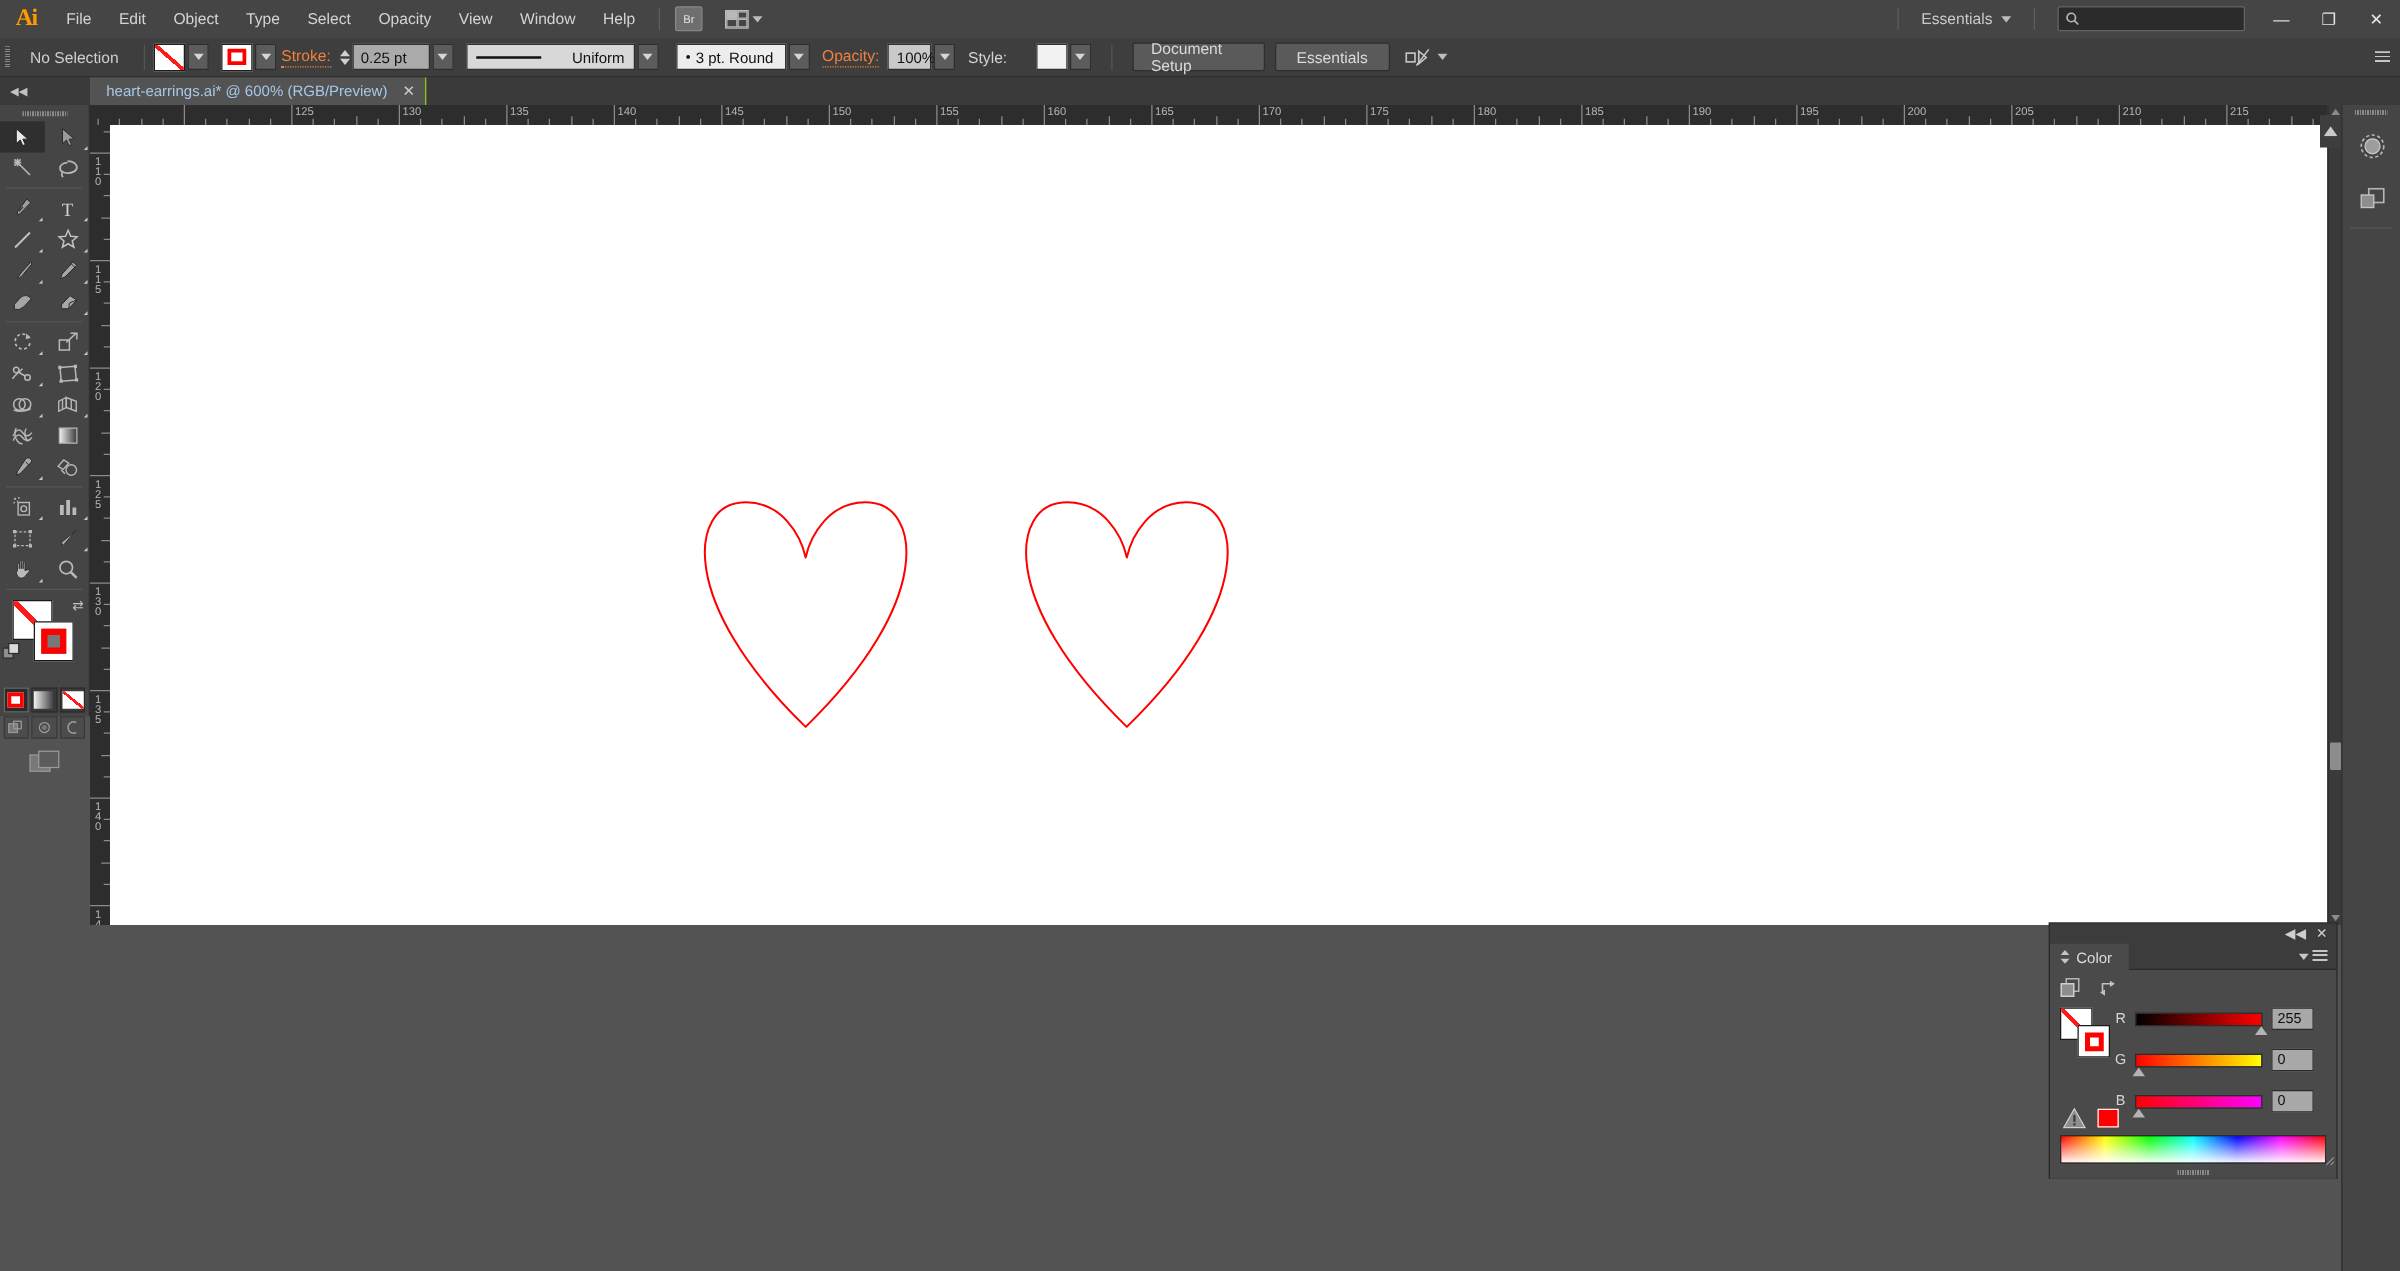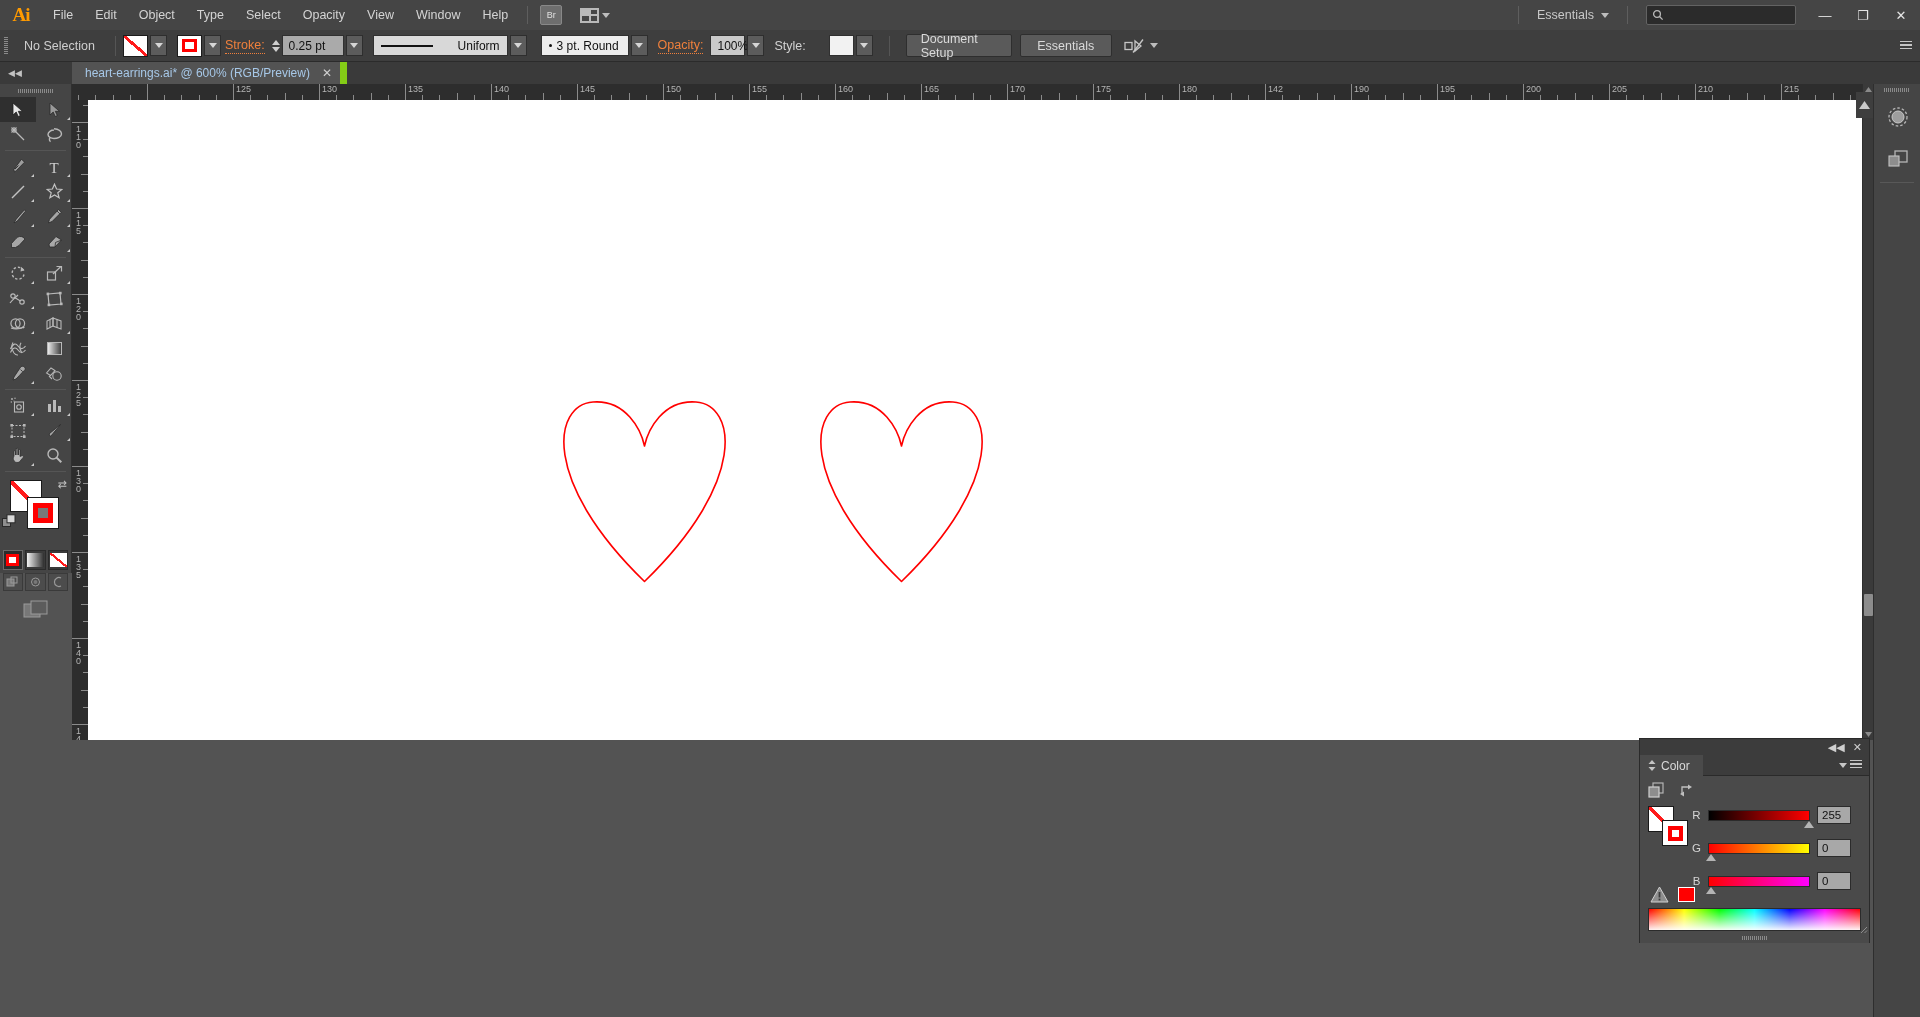--- a/index.html
+++ b/index.html
@@ -164,21 +164,21 @@
     position: absolute; left: 0; top: 62px; width: 1920px; height: 22px;
     background: #3a3a3a; display: flex; align-items: flex-end;
   }
   #tb-collapse {
     width: 30px; height: 22px; display: flex;
     align-items: center; justify-content: center; color: #c2c2c2; font-size: 9px;
   }
   #tb-spacer { width: 42px; }
   #doc-tab {
     height: 22px; background: #535353; display: flex; align-items: center;
-    padding: 0 8px 0 13px; gap: 12px; border-right: 7px solid #84cc16;
+    padding: 0 8px 0 13px; gap: 12px; border-right: 1px solid #84cc16;
   }
   #doc-tab-title { color: #a7c8e8; font-size: 12px; }
   #doc-tab-close { color: #cfcfcf; font-size: 12px; line-height: 1; }
 
   
   #toolbar {
     position: absolute; left: 0; top: 84px; width: 72px; height: 489px;
     background: #454545; border-right: 1px solid #303030;
   }
   #tb-handle {
@@ -888,21 +888,21 @@
     <div class="hr-tick" style="left: 1055.4px; height: 5px;"></div>
     <div class="hr-tick" style="left: 1072.6px; height: 7px;"></div>
     <div class="hr-tick" style="left: 1089.8px; height: 5px;"></div>
     <div class="hr-tick" style="left: 1107px; height: 16px;"></div>
     <div class="hr-label" style="left: 1108px;">180</div>
     <div class="hr-tick" style="left: 1124.2px; height: 5px;"></div>
     <div class="hr-tick" style="left: 1141.4px; height: 5px;"></div>
     <div class="hr-tick" style="left: 1158.6px; height: 7px;"></div>
     <div class="hr-tick" style="left: 1175.8px; height: 5px;"></div>
     <div class="hr-tick" style="left: 1193px; height: 16px;"></div>
-    <div class="hr-label" style="left: 1194px;">142</div>
+    <div class="hr-label" style="left: 1194px;">185</div>
     <div class="hr-tick" style="left: 1210.2px; height: 5px;"></div>
     <div class="hr-tick" style="left: 1227.4px; height: 5px;"></div>
     <div class="hr-tick" style="left: 1244.6px; height: 7px;"></div>
     <div class="hr-tick" style="left: 1261.8px; height: 5px;"></div>
     <div class="hr-tick" style="left: 1279px; height: 16px;"></div>
     <div class="hr-label" style="left: 1280px;">190</div>
     <div class="hr-tick" style="left: 1296.2px; height: 5px;"></div>
     <div class="hr-tick" style="left: 1313.4px; height: 5px;"></div>
     <div class="hr-tick" style="left: 1330.6px; height: 7px;"></div>
     <div class="hr-tick" style="left: 1347.8px; height: 5px;"></div>

